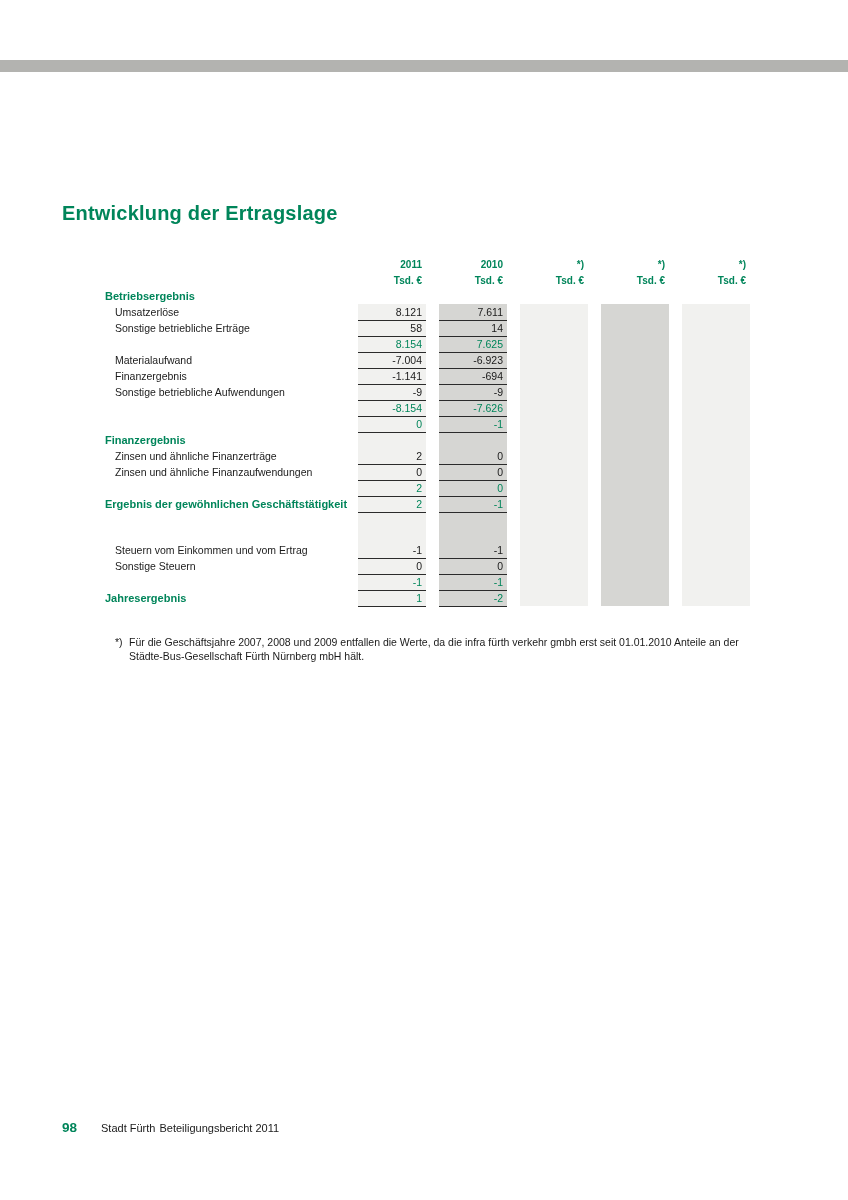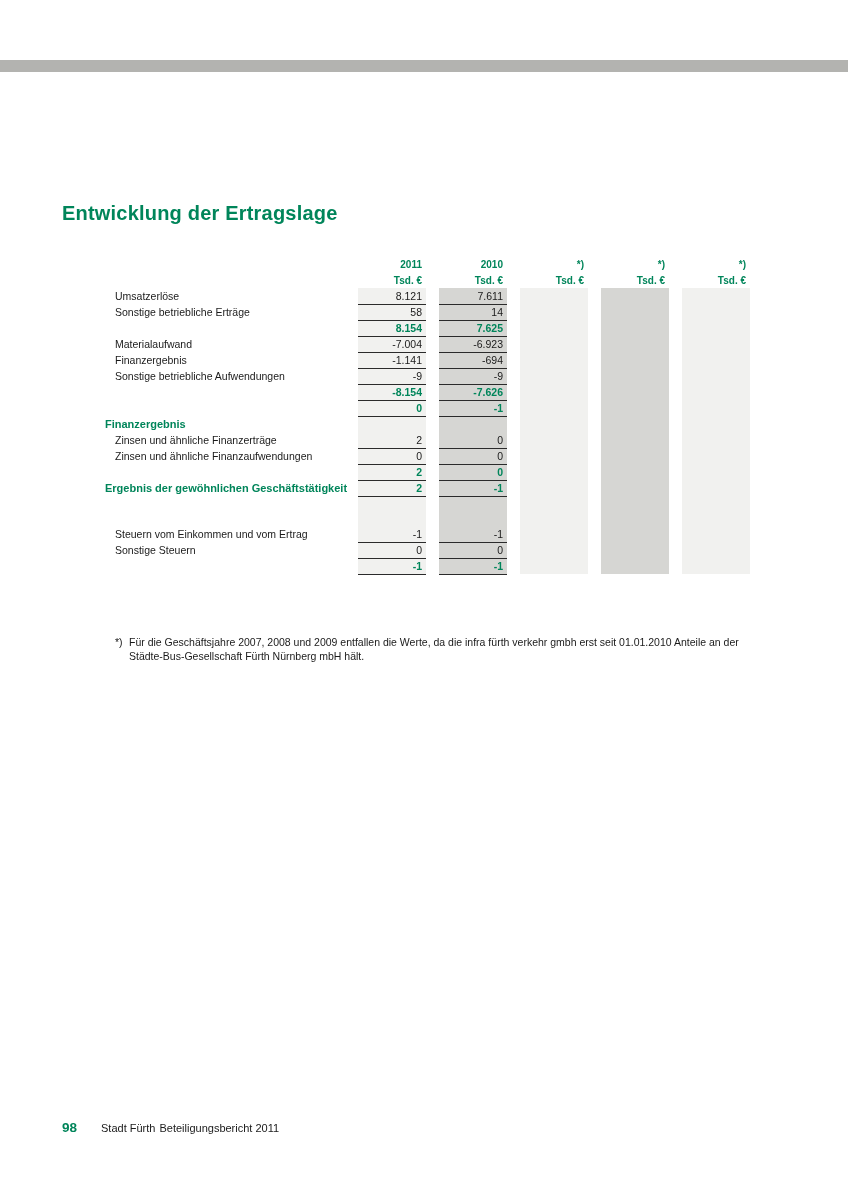--- a/index.html
+++ b/index.html
@@ -45,21 +45,21 @@
     color: var(--green, #00855a);
     font-weight: bold;
     text-align: right;
     padding-right: 4px;
     font-size: 10px;
   }
   td.cell { text-align: right; padding-right: 4px; }
   td.shade-light { background: var(--light, #f1f1ef); }
   td.shade-dark  { background: var(--dark, #d6d6d3); }
   td.ruled { border-bottom: 1px solid var(--rule, #2b2b2b); }
-  td.strong { color: var(--green, #00855a); font-weight: bold; }
+  td.strong { color: var(--green, #00855a); font-weight: normal; }
   td.lbl-section { color: var(--green, #00855a); font-weight: bold; font-size: 11px; }
   td.lbl-item { padding-left: 10px; }
   tr.spacer td { height: 30px; }
   .footnote {
     position: absolute;
     top: 636px; left: 115px;
     width: 640px;
     font-size: 10.5px;
     line-height: 13.5px;
     display: flex;
@@ -122,20 +122,32 @@
         <th></th>
         <th class="hcell">Tsd. €</th>
         <th></th>
         <th class="hcell">Tsd. €</th>
         <th></th>
         <th class="hcell">Tsd. €</th>
       </tr>
     </thead>
   <tbody>
       <tr>
+        <td class="lbl-section">Betriebsergebnis</td>
+        <td class="cell"></td>
+        <td></td>
+        <td class="cell"></td>
+        <td></td>
+        <td class="cell"></td>
+        <td></td>
+        <td class="cell"></td>
+        <td></td>
+        <td class="cell"></td>
+      </tr>
+      <tr>
         <td class="lbl-item">Umsatzerlöse</td>
         <td class="cell shade-light ruled">8.121</td>
         <td></td>
         <td class="cell shade-dark ruled">7.611</td>
         <td></td>
         <td class="cell shade-light"></td>
         <td></td>
         <td class="cell shade-dark"></td>
         <td></td>
         <td class="cell shade-light"></td>
@@ -318,20 +330,32 @@
         <td></td>
         <td class="cell shade-dark"></td>
         <td></td>
         <td class="cell shade-light"></td>
       </tr>
       <tr>
         <td></td>
         <td class="cell shade-light ruled strong">-1</td>
         <td></td>
         <td class="cell shade-dark ruled strong">-1</td>
+        <td></td>
+        <td class="cell shade-light"></td>
+        <td></td>
+        <td class="cell shade-dark"></td>
+        <td></td>
+        <td class="cell shade-light"></td>
+      </tr>
+      <tr>
+        <td class="lbl-section">Jahresergebnis</td>
+        <td class="cell shade-light ruled strong">1</td>
+        <td></td>
+        <td class="cell shade-dark ruled strong">-2</td>
         <td></td>
         <td class="cell shade-light"></td>
         <td></td>
         <td class="cell shade-dark"></td>
         <td></td>
         <td class="cell shade-light"></td>
       </tr>
     </tbody>
 </table>
 

